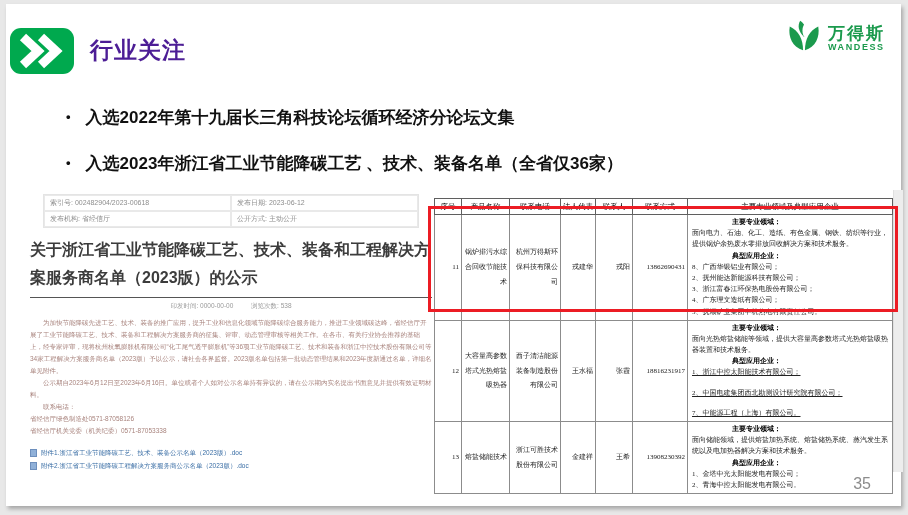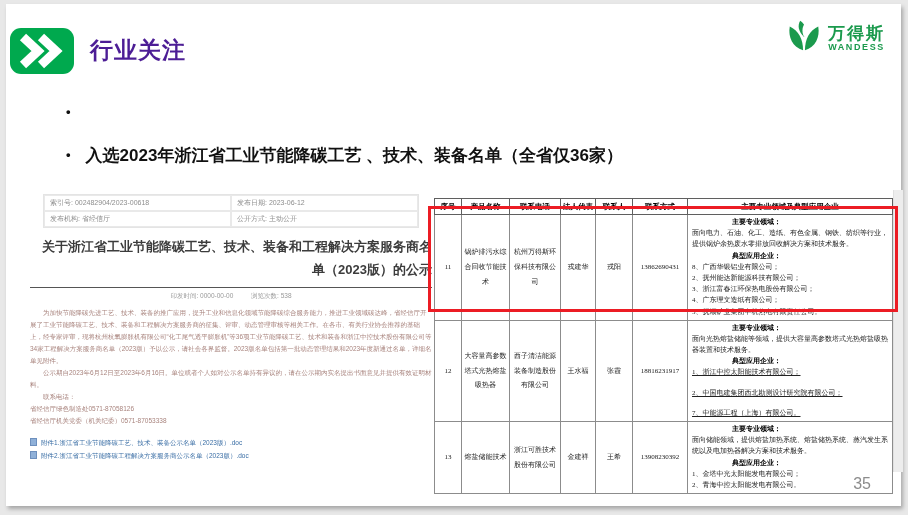--- a/index.html
+++ b/index.html
@@ -18,53 +18,53 @@
     position:absolute;left:4px;top:24px;width:64px;height:46px;
     background:#00A94E;border-radius:11px;
   }
   .hdr-badge svg{position:absolute;left:0;top:0;}
   .page-title{
     position:absolute;left:84px;top:31px;
     font-size:23px;font-weight:bold;color:#4c1d95;letter-spacing:1px;
   }
   
   .logo{position:absolute;right:16px;top:14px;display:flex;align-items:center;}
-  .logo-text{margin-left:5px;display:flex;flex-direction:column;line-height:1.05;text-align:center;}
+  .logo-text{margin-left:5px;display:flex;flex-direction:column;line-height:1.05;}
   .logo-cn{font-size:17px;font-weight:bold;color:#1B9A4D;letter-spacing:2px;}
   .logo-en{font-size:9px;font-weight:bold;color:#1B9A4D;letter-spacing:1.6px;}
   
   .bullets{position:absolute;left:60px;top:102px;width:780px;}
   .bullet{display:flex;align-items:baseline;margin-bottom:23px;
     font-size:17px;font-weight:bold;color:#111;}
   .bullet .dot{font-size:13px;margin-right:15px;transform:translateY(-2px);}
   
   .doc{position:absolute;left:24px;top:190px;width:402px;color:#808080;}
   .doc-meta{display:grid;grid-template-columns:1fr 1fr;margin:0 13px;border:1px solid #e4e4e4;}
   .doc-meta .cell{border:1px solid #e9e9e9;padding:2px 5px;font-size:7px;color:#8d8d8d;
     white-space:nowrap;overflow:hidden;}
-  .doc-title{font-size:13px;font-weight:bold;color:#3c3c3c;text-align:right;
+  .doc-title{font-size:16px;font-weight:bold;color:#3c3c3c;text-align:left;
     margin:8px 0 5px;line-height:1.75;}
   .doc-divider{border-top:1px solid #555;margin:1px 0 4px;}
   .doc-stats{text-align:center;font-size:6.5px;color:#9a9a9a;margin-bottom:6px;}
   .doc-stats span{margin:0 8px;}
   .doc-body{font-size:6.5px;color:#a8837d;line-height:1.85;}
   .para{margin:0;}
   .para.ind{text-indent:2em;}
   .doc-attach{margin-top:9px;}
   .attach{display:flex;align-items:center;font-size:6.5px;color:#3a6ea5;
     line-height:2.0;text-decoration:none;cursor:pointer;}
   .attach .aicon{display:inline-block;width:5px;height:6px;background:#8fb0d8;
     border:1px solid #6d8fbd;margin-right:4px;flex:0 0 auto;}
   
   .tbl-wrap{position:absolute;left:428px;top:194px;width:460px;}
   table{border-collapse:collapse;table-layout:fixed;width:458px;
     font-family:"Liberation Serif",serif;}
-  th{border:1px solid #5f5f5f;font-size:7.5px;font-weight:bold;color:#000;
+  th{border:1px solid #5f5f5f;font-size:7.5px;font-weight:normal;color:#000;
     height:15px;padding:0 1px;background:#fff;}
-  td{border:1px solid #8c8c8c;font-size:7px;color:#222;text-align:center;
+  td{border:1px solid #8c8c8c;font-size:7px;color:#222;text-align:right;
     line-height:2.1;padding:8px 2px;word-break:break-all;}
   td.detail{text-align:left;vertical-align:top;line-height:1.6;padding:2px 4px;word-break:break-all;}
   .dlabel{font-weight:bold;color:#000;padding-left:40px;}
   tbody tr:nth-child(1){height:97px;}
   tbody tr:nth-child(2){height:82px;}
   tbody tr:nth-child(3){height:66px;}
   tbody tr:nth-child(2) .dapp{margin-bottom:9px;text-decoration:underline;}
   tbody tr:nth-child(2) .dapp:last-child{margin-bottom:0;}
   
   .red-box{position:absolute;left:422px;top:202px;width:464px;height:100px;
@@ -99,20 +99,21 @@
     </span>
     <span class="logo-text">
       <span class="logo-cn">万得斯</span>
       <span class="logo-en">WANDESS</span>
     </span>
   </div>
 
   <div class="bullets">
       <div class="bullet">
         <span class="dot">•</span>
+        <span class="btxt">入选2022年第十九届长三角科技论坛循环经济分论坛文集</span>
       </div>
       <div class="bullet">
         <span class="dot">•</span>
         <span class="btxt">入选2023年浙江省工业节能降碳工艺 、技术、装备名单（全省仅36家）</span>
       </div>
     </div>
 
   <div class="doc">
     <div class="doc-meta">
         <div class="cell">索引号: 002482904/2023-00618</div>

